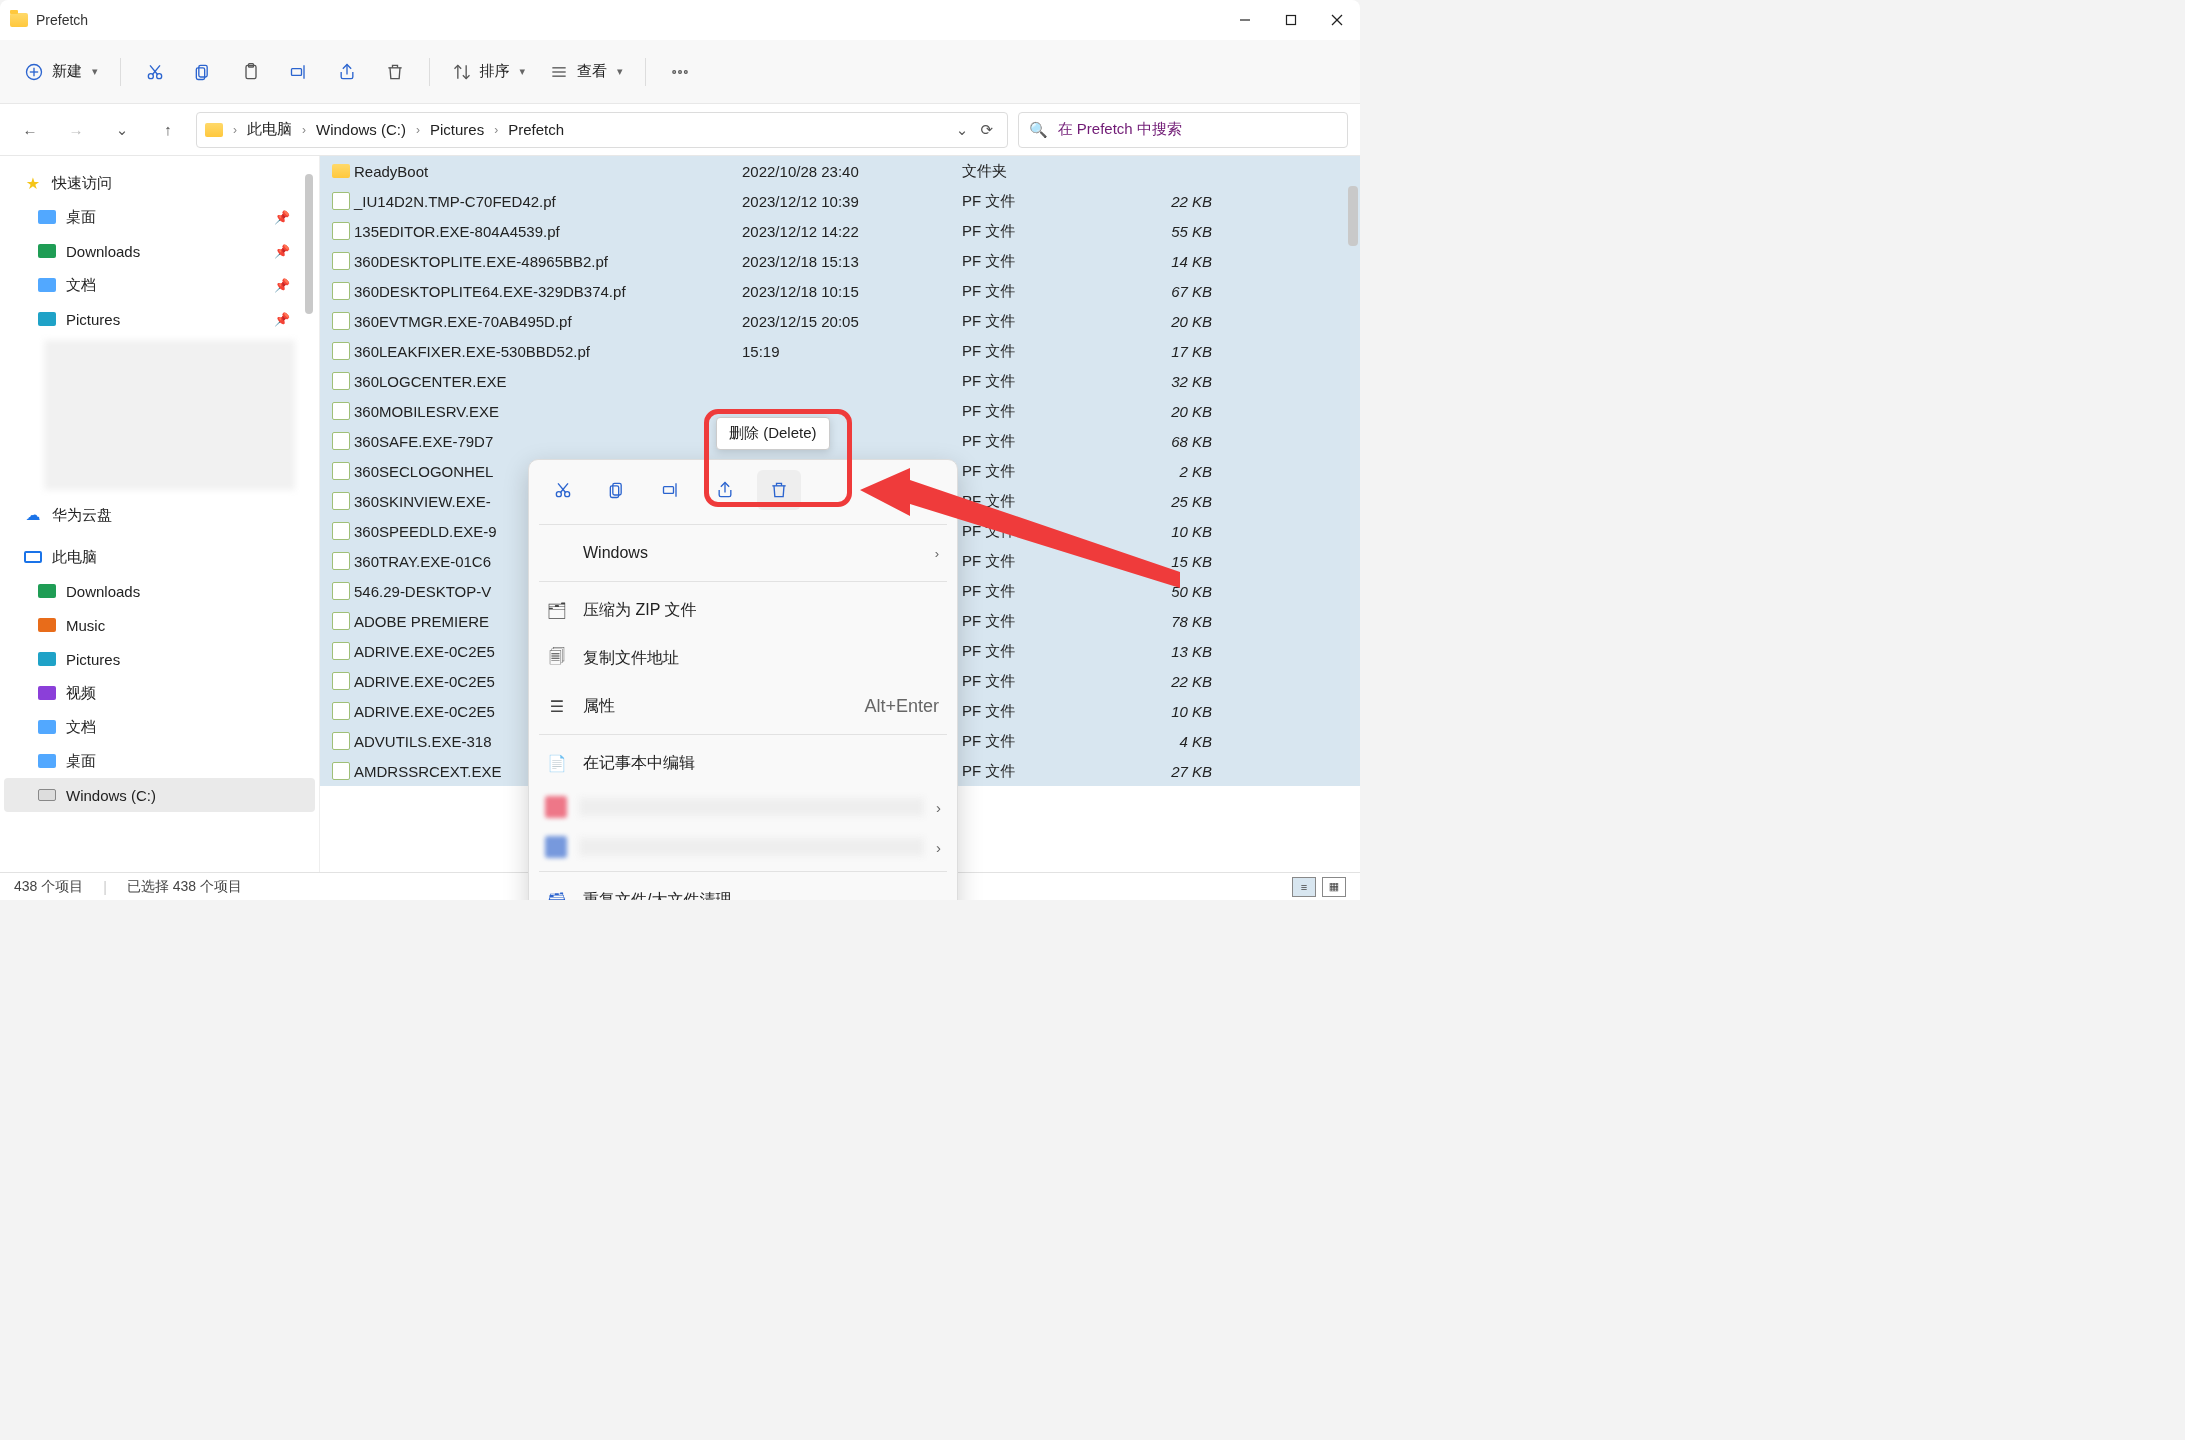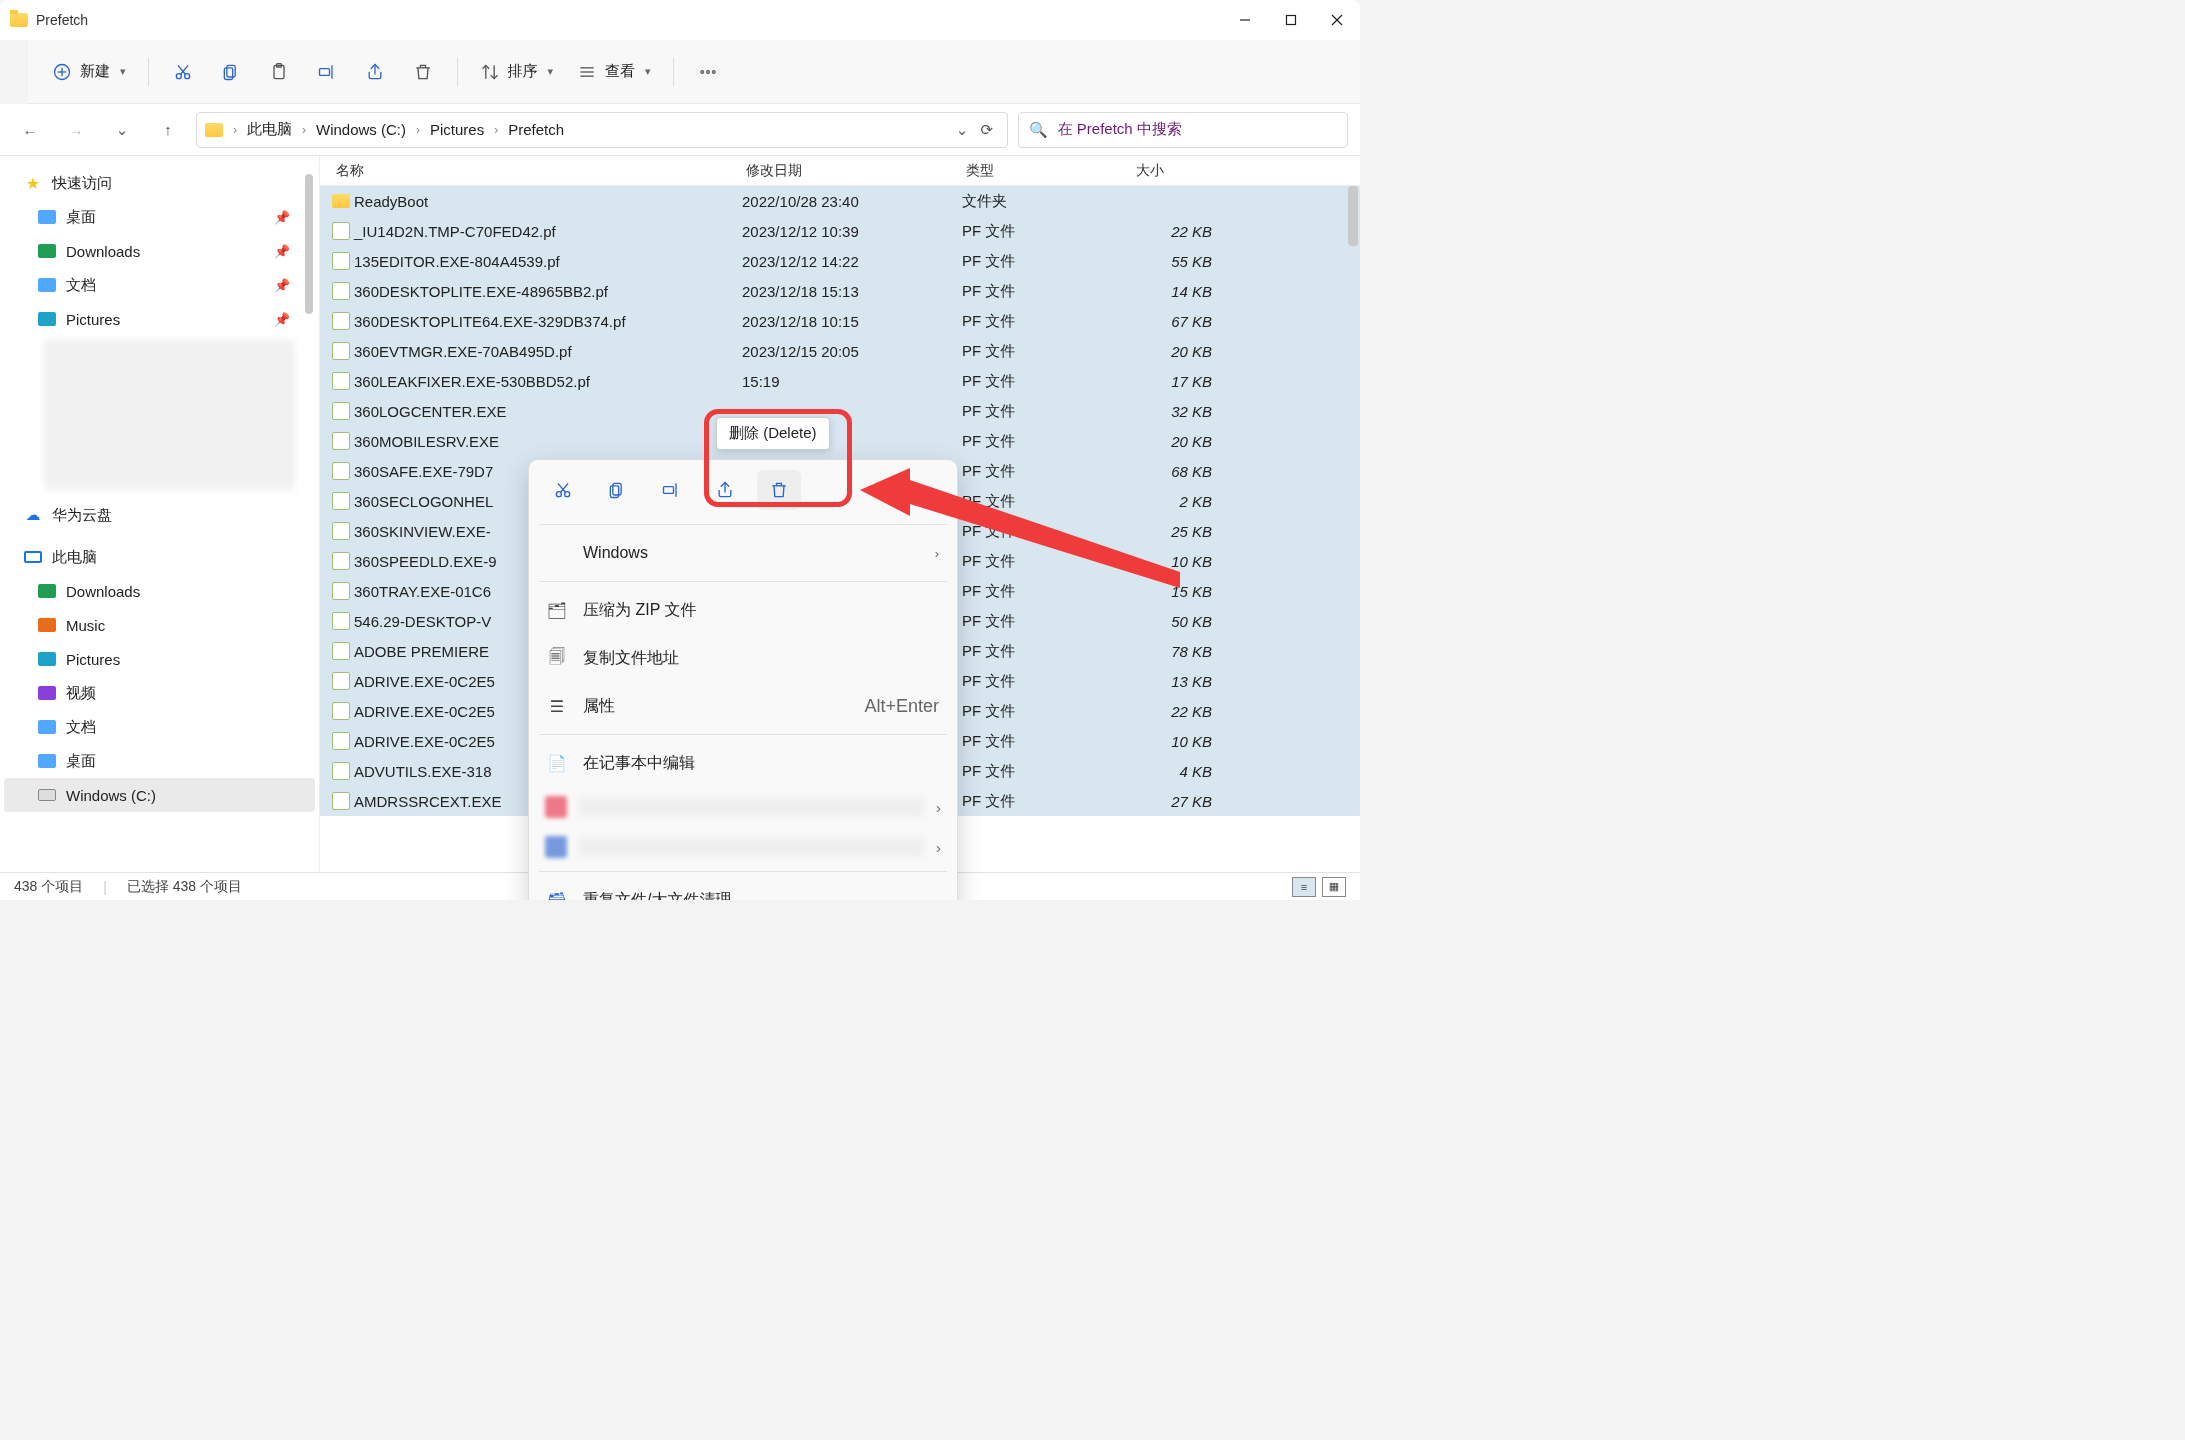--- a/index.html
+++ b/index.html
@@ -45,21 +45,20 @@
   
   
   .toolbar {
     height: 64px;
     background: #f8f8f8;
     display: flex;
     align-items: center;
     padding: 0 14px;
     gap: 4px;
     border-bottom: 1px solid #e8e8e8;
-    margin-left: 28px;
   }
   .tb-btn {
     height: 40px;
     padding: 0 10px;
     display: flex;
     align-items: center;
     gap: 8px;
     border-radius: 6px;
     color: #2b64cf;
   }
@@ -464,26 +463,20 @@
       </div>
     <div class="sb-item sel">
         <span class="sb-ic">
           <span class="ic-drive"></span>
         </span>
         <span>Windows (C:)</span>
       </div>
   </div>
 
   <div class="files">
-    <div class="cols">
-      <div class="c">名称</div>
-      <div class="c">修改日期</div>
-      <div class="c">类型</div>
-      <div class="c">大小</div>
-    </div>
     <div class="rows" id="rows">
         <div class="row">
           <div class="name">
             <span class="fi folder"></span>
             <span>ReadyBoot</span>
           </div>
           <div>2022/10/28 23:40</div>
           <div>文件夹</div>
           <div class="size"></div>
         </div>

